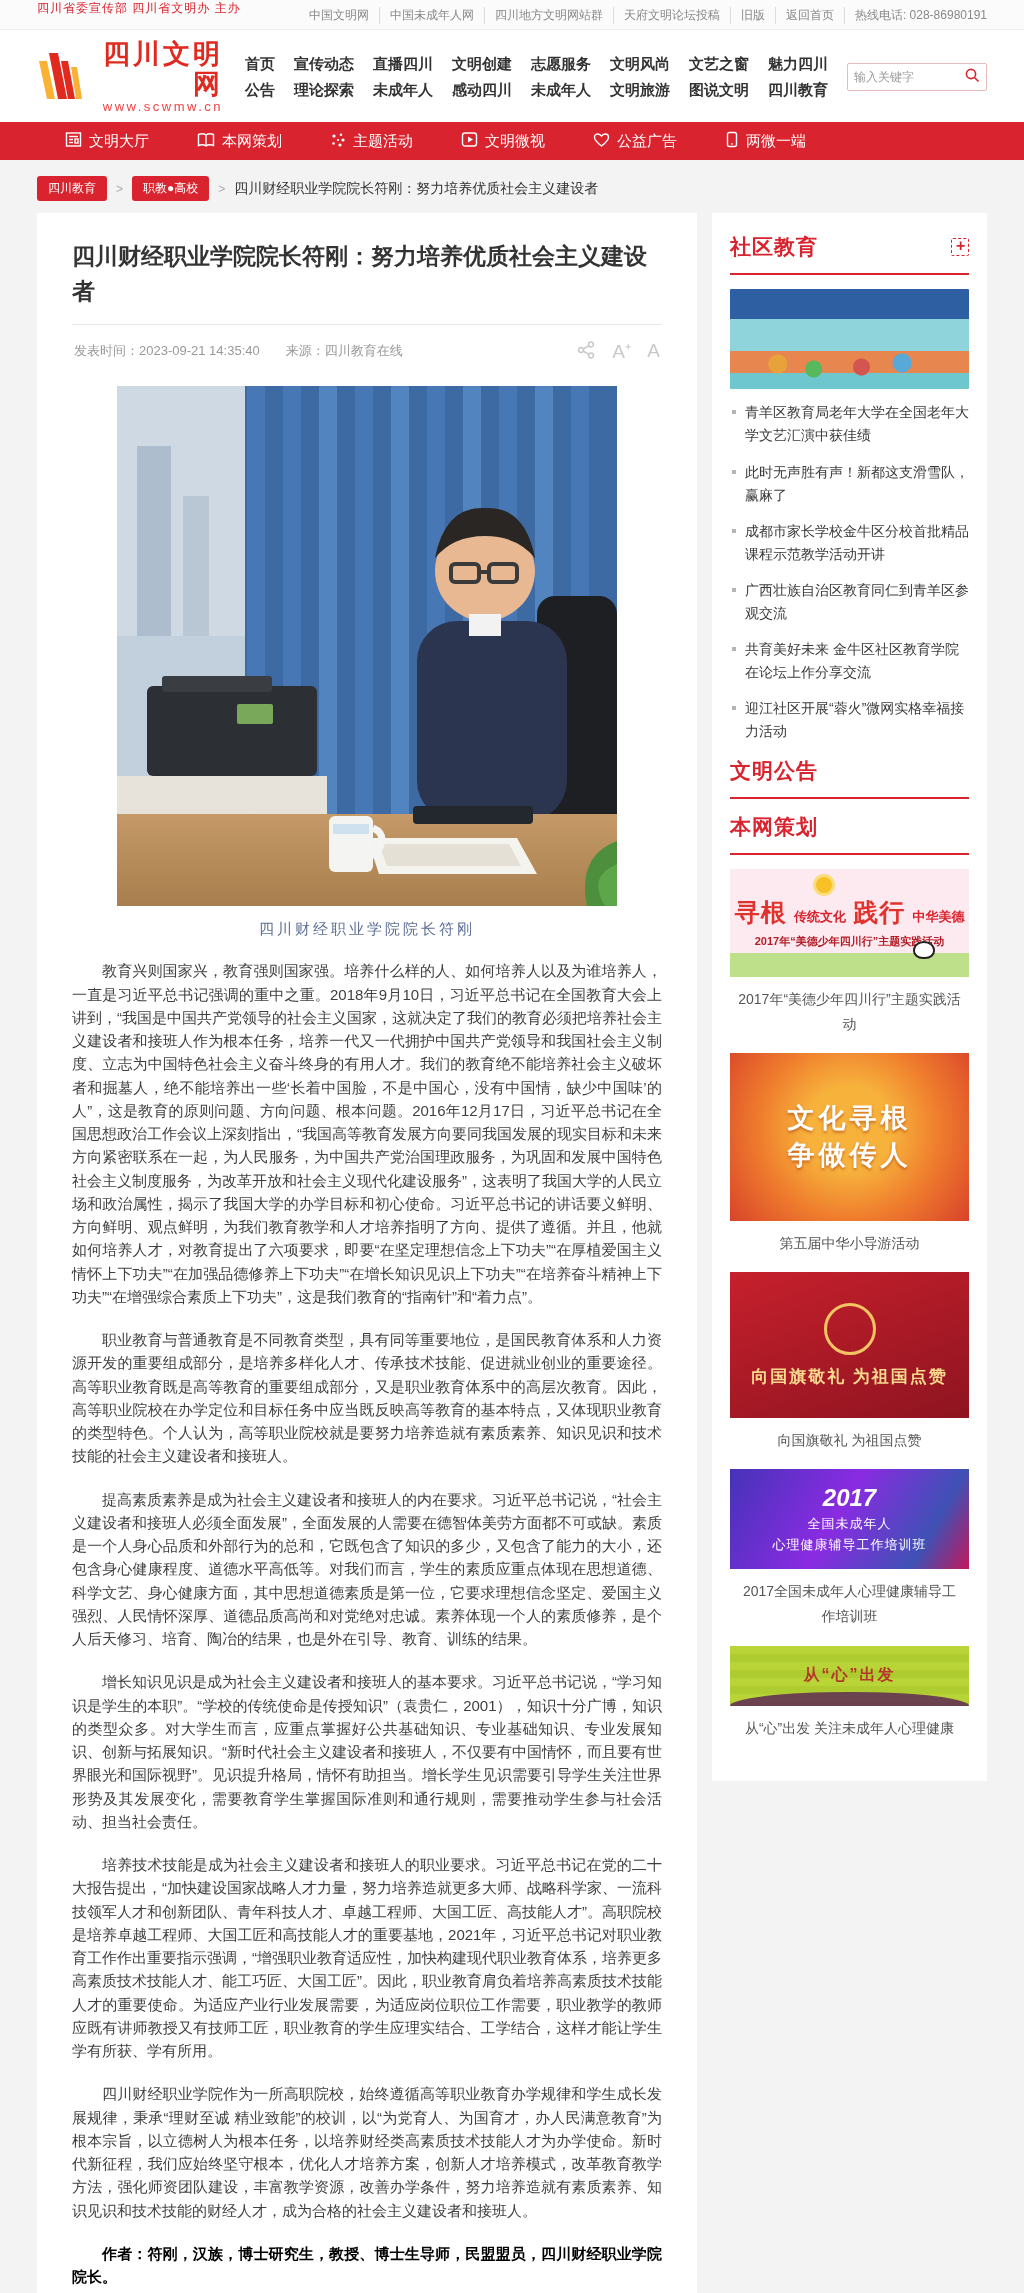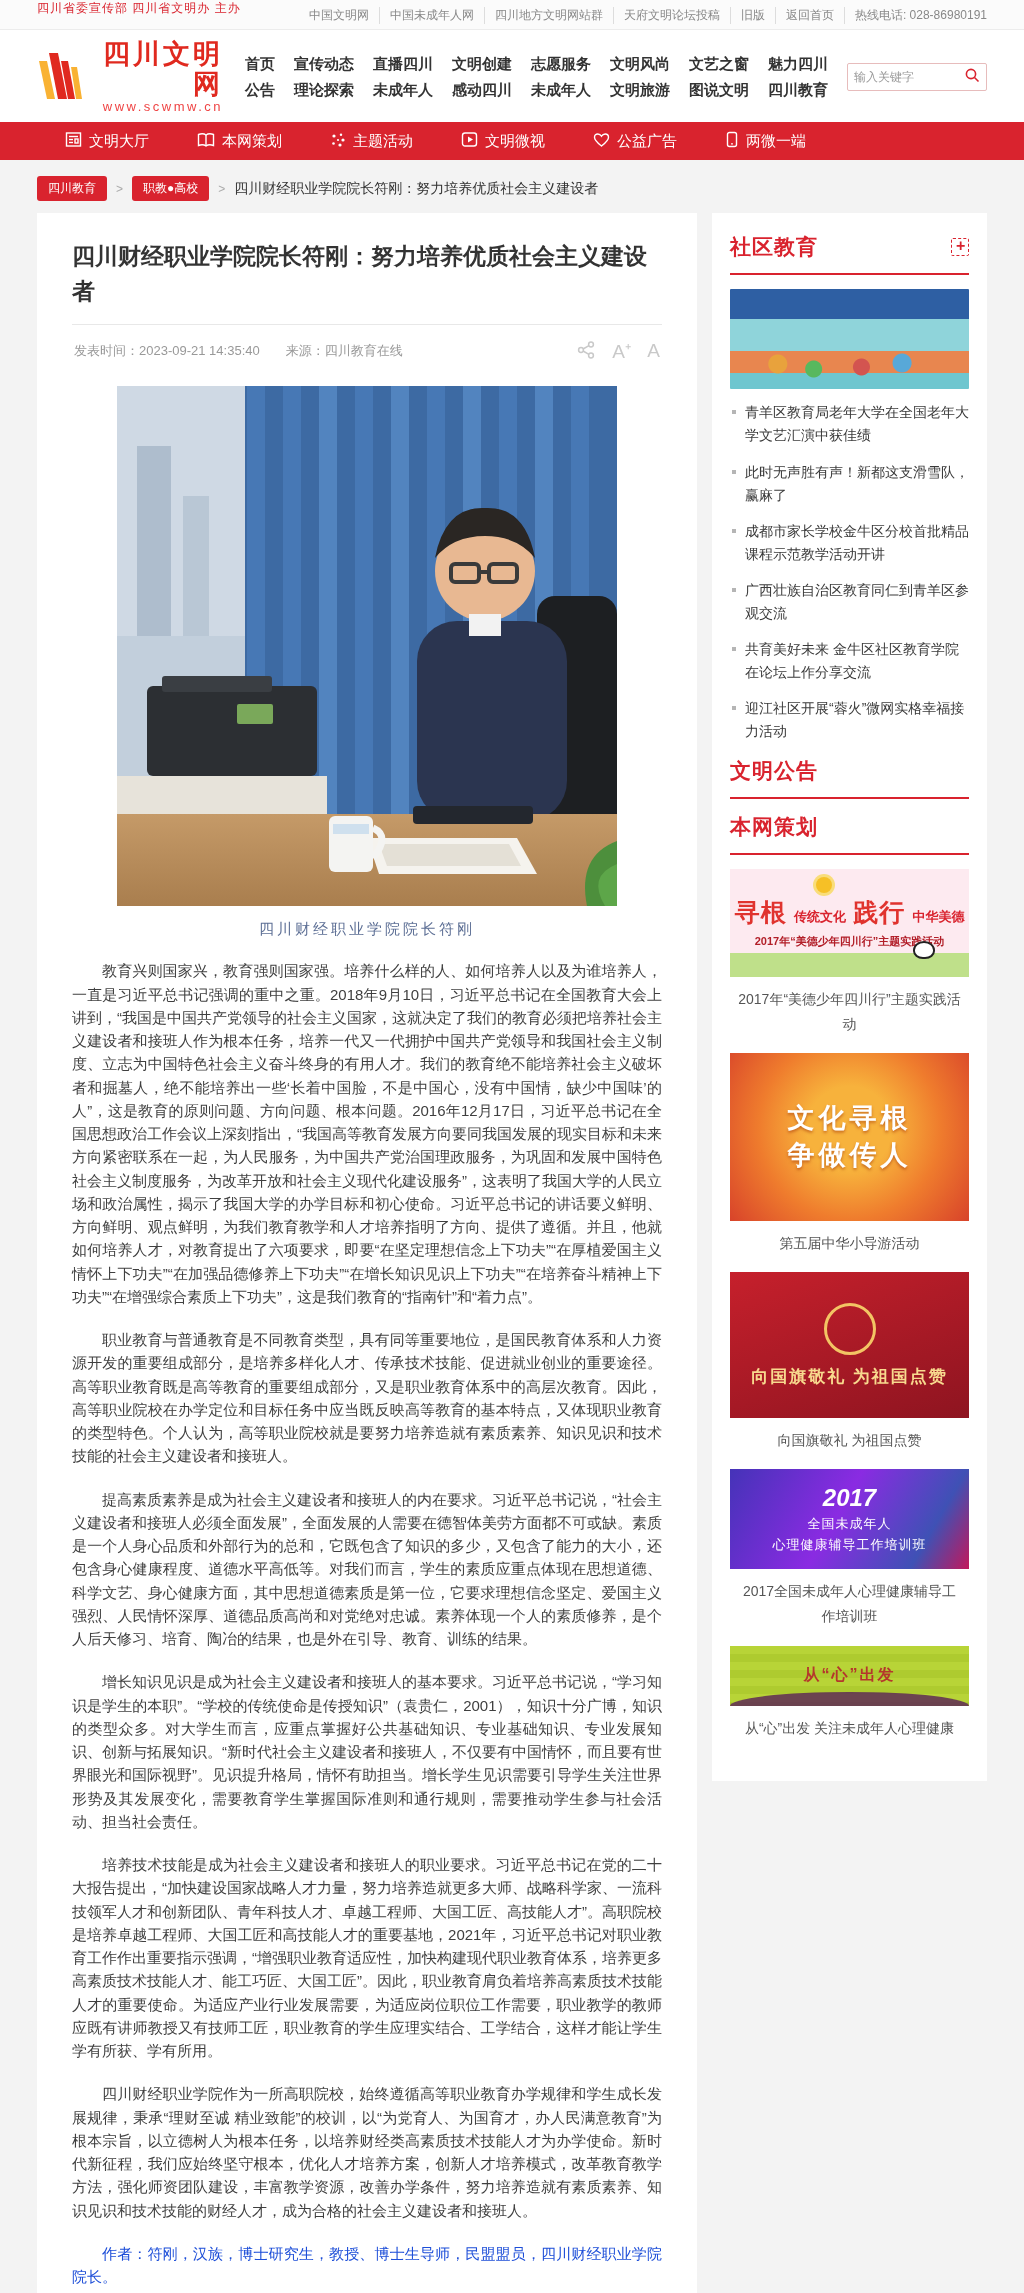--- a/index.html
+++ b/index.html
@@ -56,21 +56,21 @@
   .art-meta { display:flex; align-items:center; padding:13px 2px 10px; font-size:13px; color:#999; }
   .art-meta .meta-right { margin-left:auto; display:flex; align-items:center; color:#c9c9c9; }
   .meta-right .fontbtn { font-size:19px; color:#c9c9c9; margin-left:16px; cursor:pointer; font-weight:normal; }
   .meta-right svg { cursor:pointer; }
 
   figure.photo { width:500px; margin:12px auto 0; }
   .photo svg { display:block; }
   figcaption { text-align:center; font-family:"Liberation Serif", serif; color:#5d6f95; font-size:15px; letter-spacing:3px; margin:14px 0 6px; }
 
   .art-body p { font-size:15px; line-height:1.55; color:#3f3f3f; text-align:justify; text-indent:2em; margin-top:20px; }
-  .art-body p.author { font-weight:normal; color:#1d4ed8; }
+  .art-body p.author { font-weight:bold; color:#000000; }
 
   
   .side-section { margin-bottom:10px; }
   .side-head { display:flex; align-items:center; justify-content:space-between; padding-bottom:12px; border-bottom:2px solid #d9232e; margin-bottom:14px; }
   .side-head h2 { color:#d9232e; font-size:21px; font-weight:bold; letter-spacing:1px; }
   .expand-icon { width:18px; height:18px; position:relative; cursor:pointer; }
   .expand-icon::before { content:"+"; position:absolute; left:4px; top:-2px; color:#d9232e; font-size:16px; font-weight:bold; }
   .expand-icon { border:1px dashed #d9232e; border-radius:2px; }
 
   .thumb { width:100%; height:100px; border-radius:1px; margin-bottom:12px; cursor:pointer;

